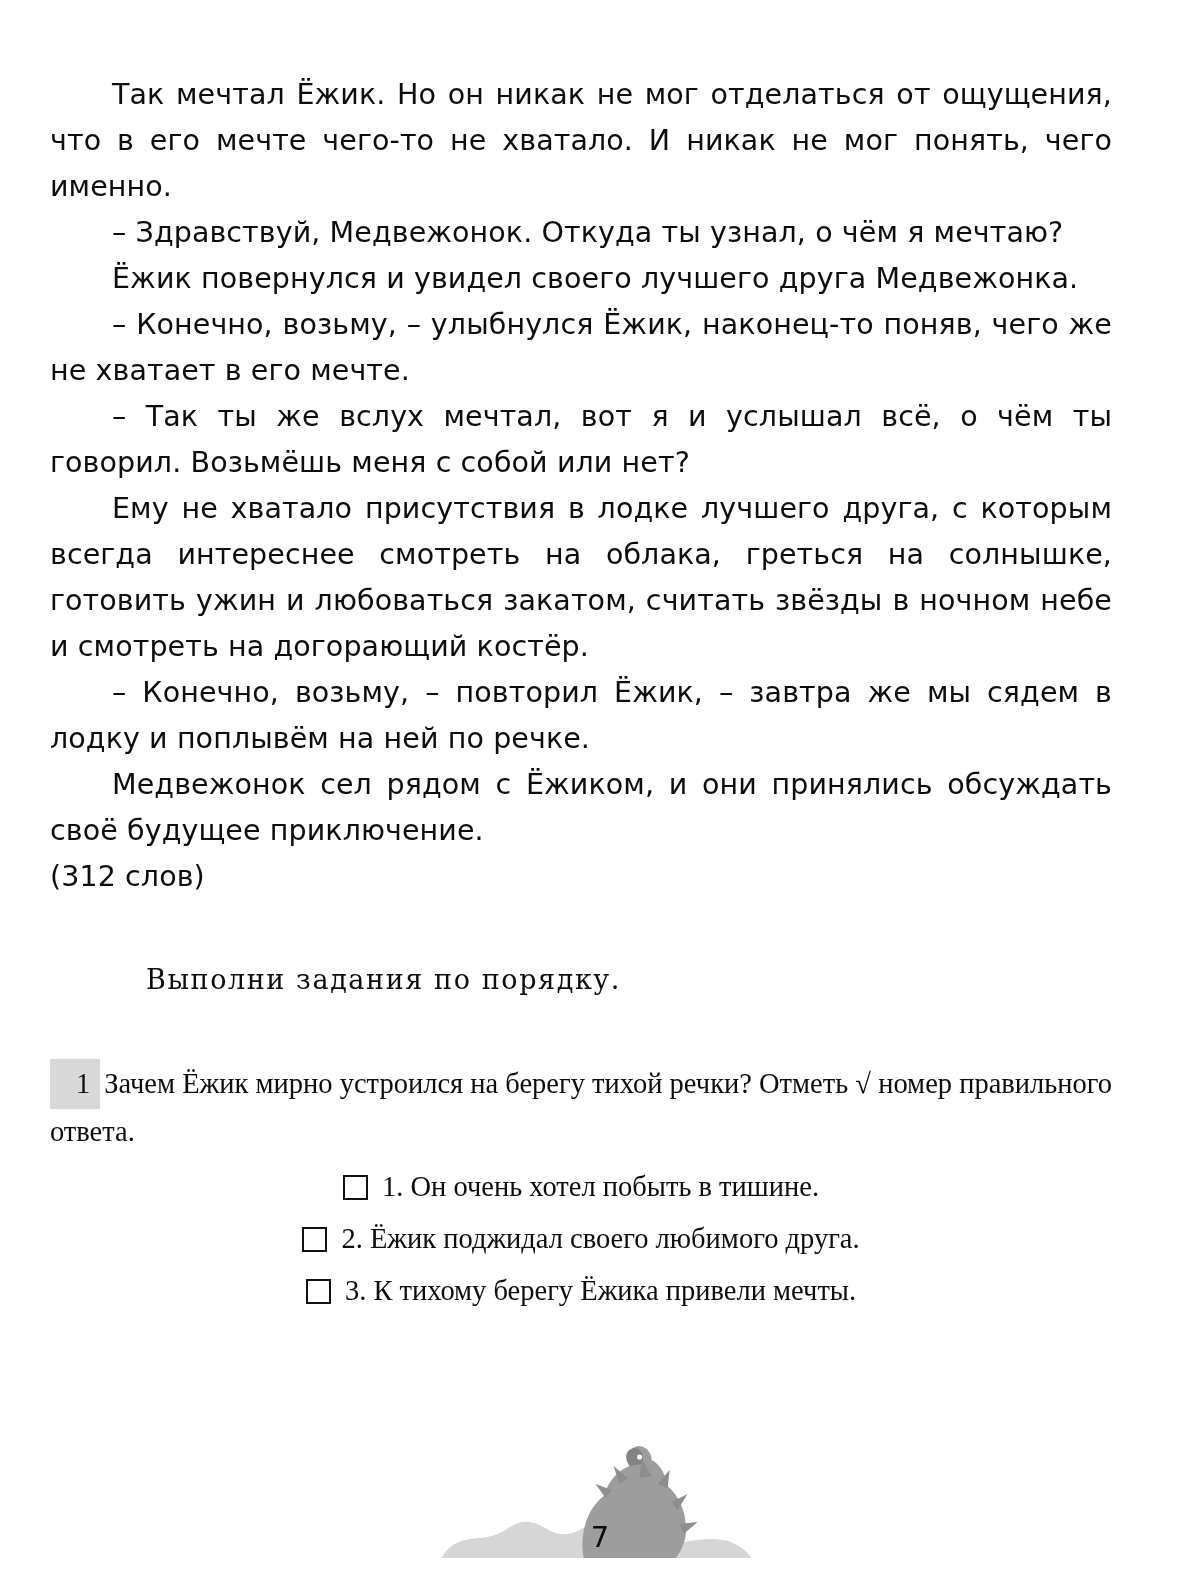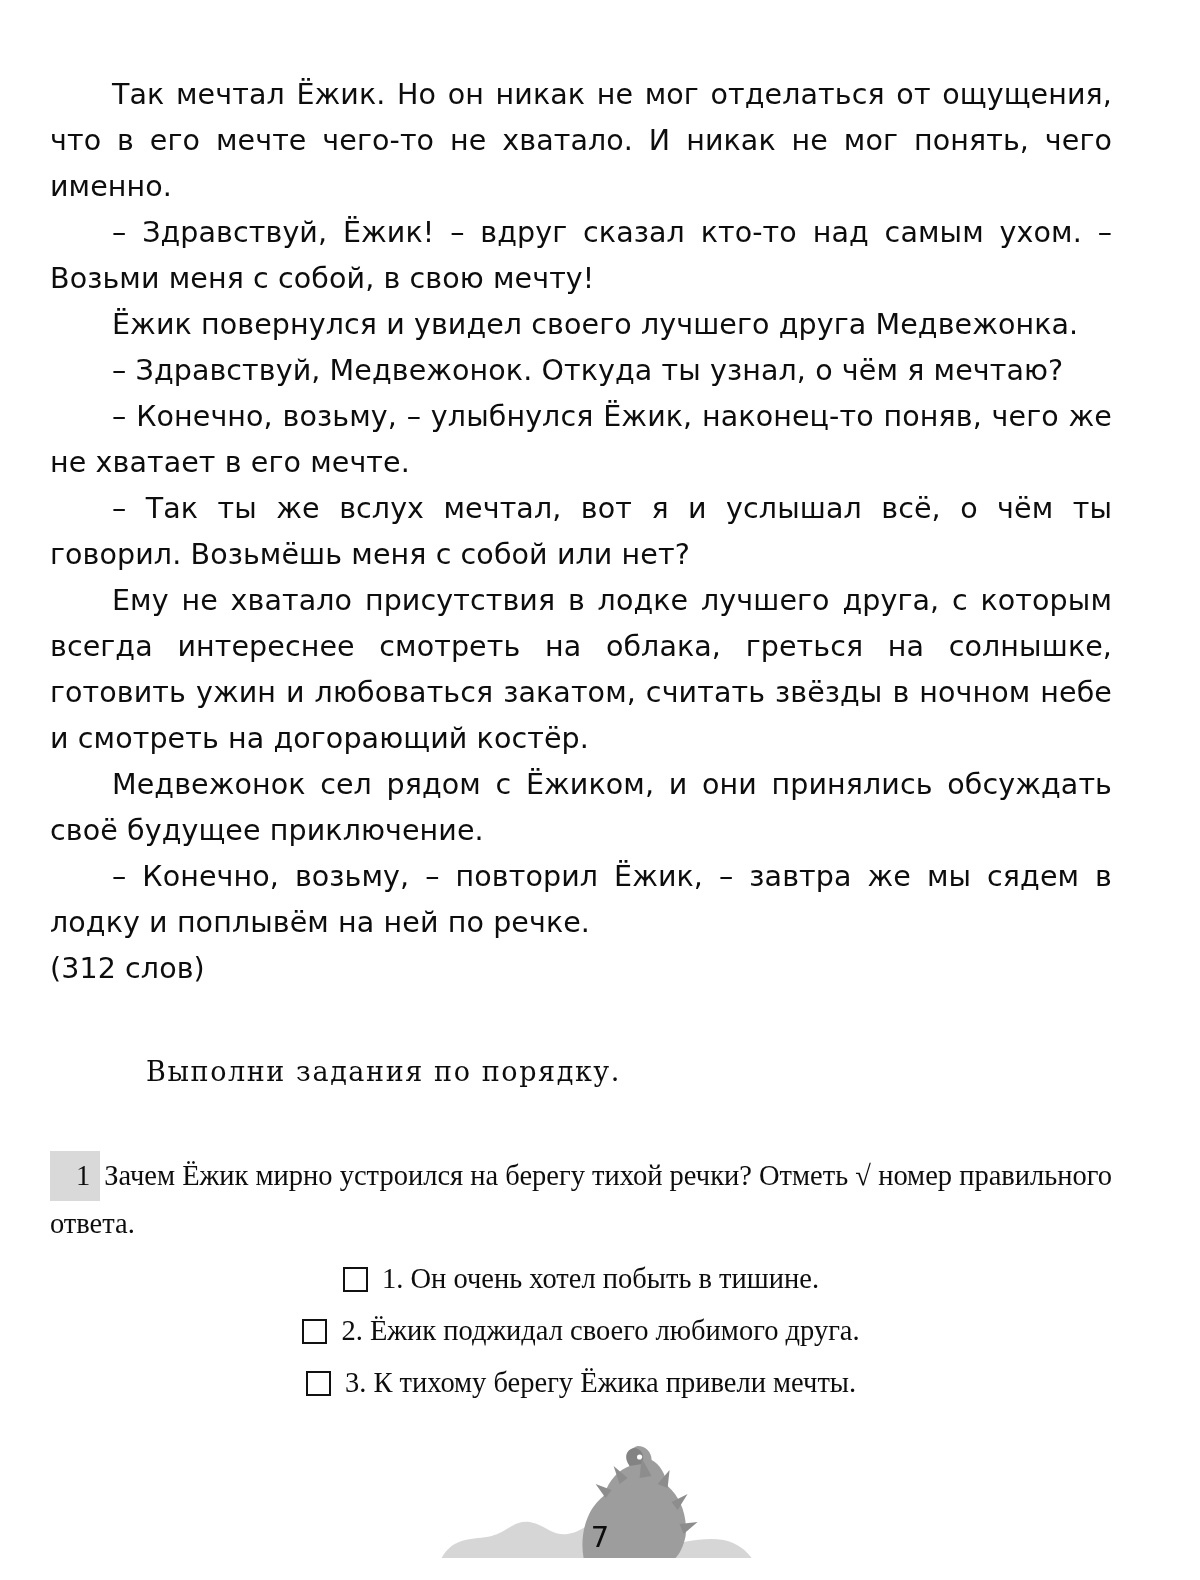--- a/index.html
+++ b/index.html
@@ -110,28 +110,27 @@
     opacity: 0.85;
   }
 </style>
 </head>
 <body>
 
 <div class="page">
 
   <div class="body-text">
     <p>Так мечтал Ёжик. Но он никак не мог отделаться от ощущения, что в его мечте чего-то не хватало. И никак не мог понять, чего именно.</p>
-    <p>– Здравствуй, Ёжик! – вдруг сказал кто-то над самым ухом. – Возьми меня с собой, в свою мечту!</p>
+    <p>– Здравствуй, Медвежонок. Откуда ты узнал, о чём я мечтаю?</p>
     <p>Ёжик повернулся и увидел своего лучшего друга Медвежонка.</p>
-    <p>– Здравствуй, Медвежонок. Откуда ты узнал, о чём я мечтаю?</p>
     <p>– Конечно, возьму, – улыбнулся Ёжик, наконец-то поняв, чего же не хватает в его мечте.</p>
     <p>– Так ты же вслух мечтал, вот я и услышал всё, о чём ты говорил. Возьмёшь меня с собой или нет?</p>
     <p>Ему не хватало присутствия в лодке лучшего друга, с которым всегда интереснее смотреть на облака, греться на солнышке, готовить ужин и любоваться закатом, считать звёзды в ночном небе и смотреть на догорающий костёр.</p>
+    <p>– Конечно, возьму, – повторил Ёжик, – завтра же мы сядем в лодку и поплывём на ней по речке.</p>
     <p>Медвежонок сел рядом с Ёжиком, и они принялись обсуждать своё будущее приключение.</p>
-    <p>– Конечно, возьму, – повторил Ёжик, – завтра же мы сядем в лодку и поплывём на ней по речке.</p>
     <p class="word-count">(312 слов)</p>
   </div>
 
   <div class="task-heading">Выполни задания по порядку.</div>
 
   <div class="question-block">
     <div class="q-line">
       <span class="q-number">1</span><span>Зачем Ёжик мирно устроился на берегу тихой речки? Отметь √ номер правильного ответа.</span>
     </div>
 

